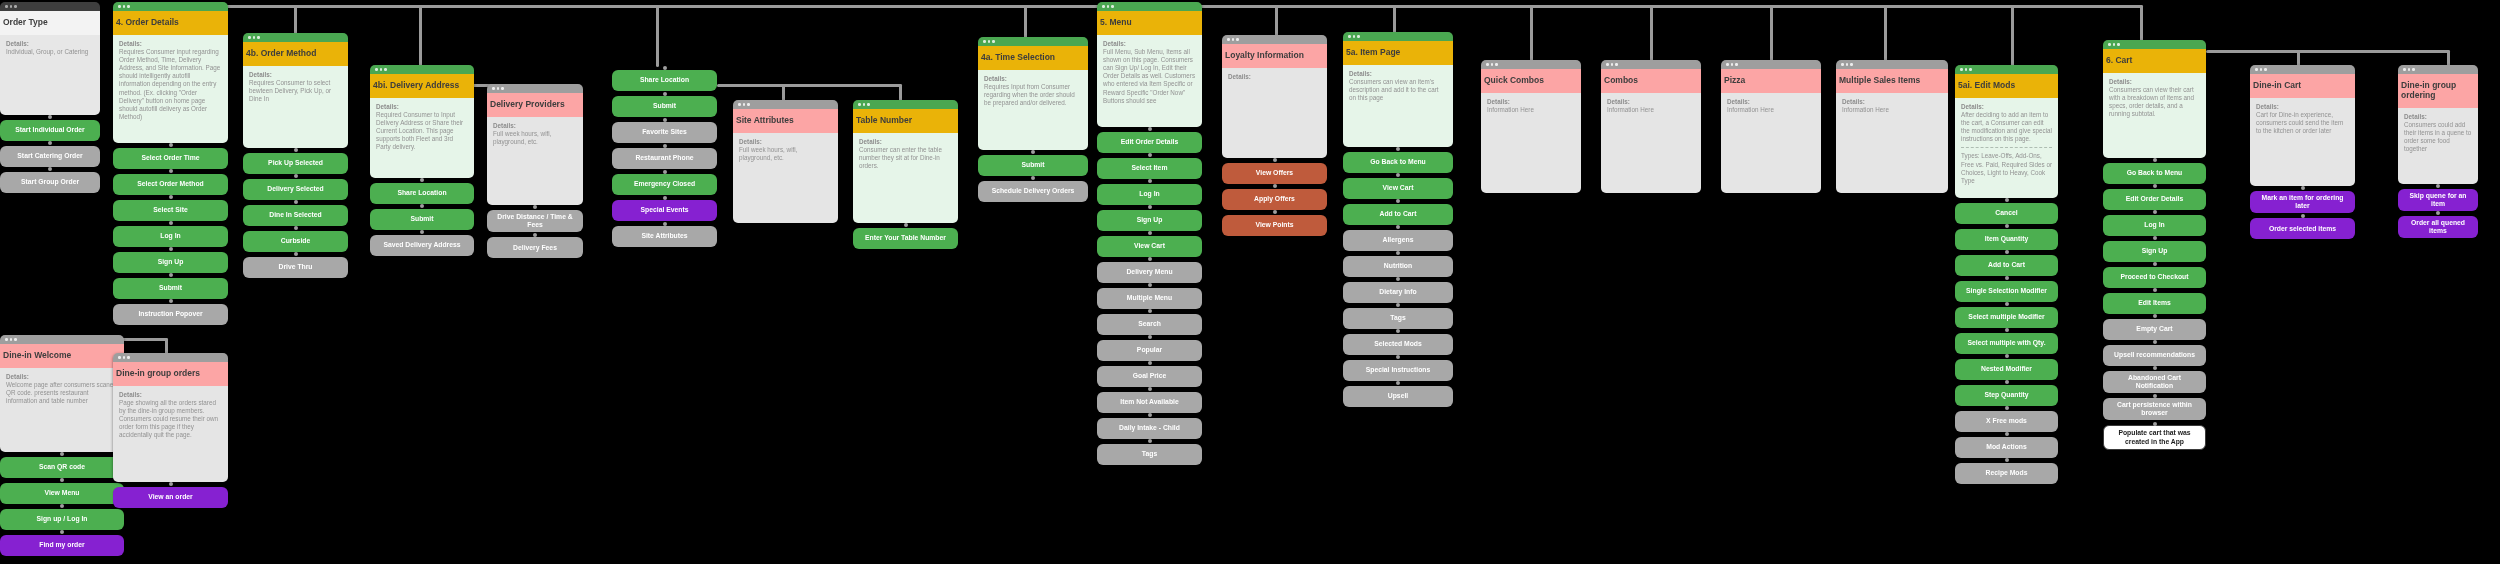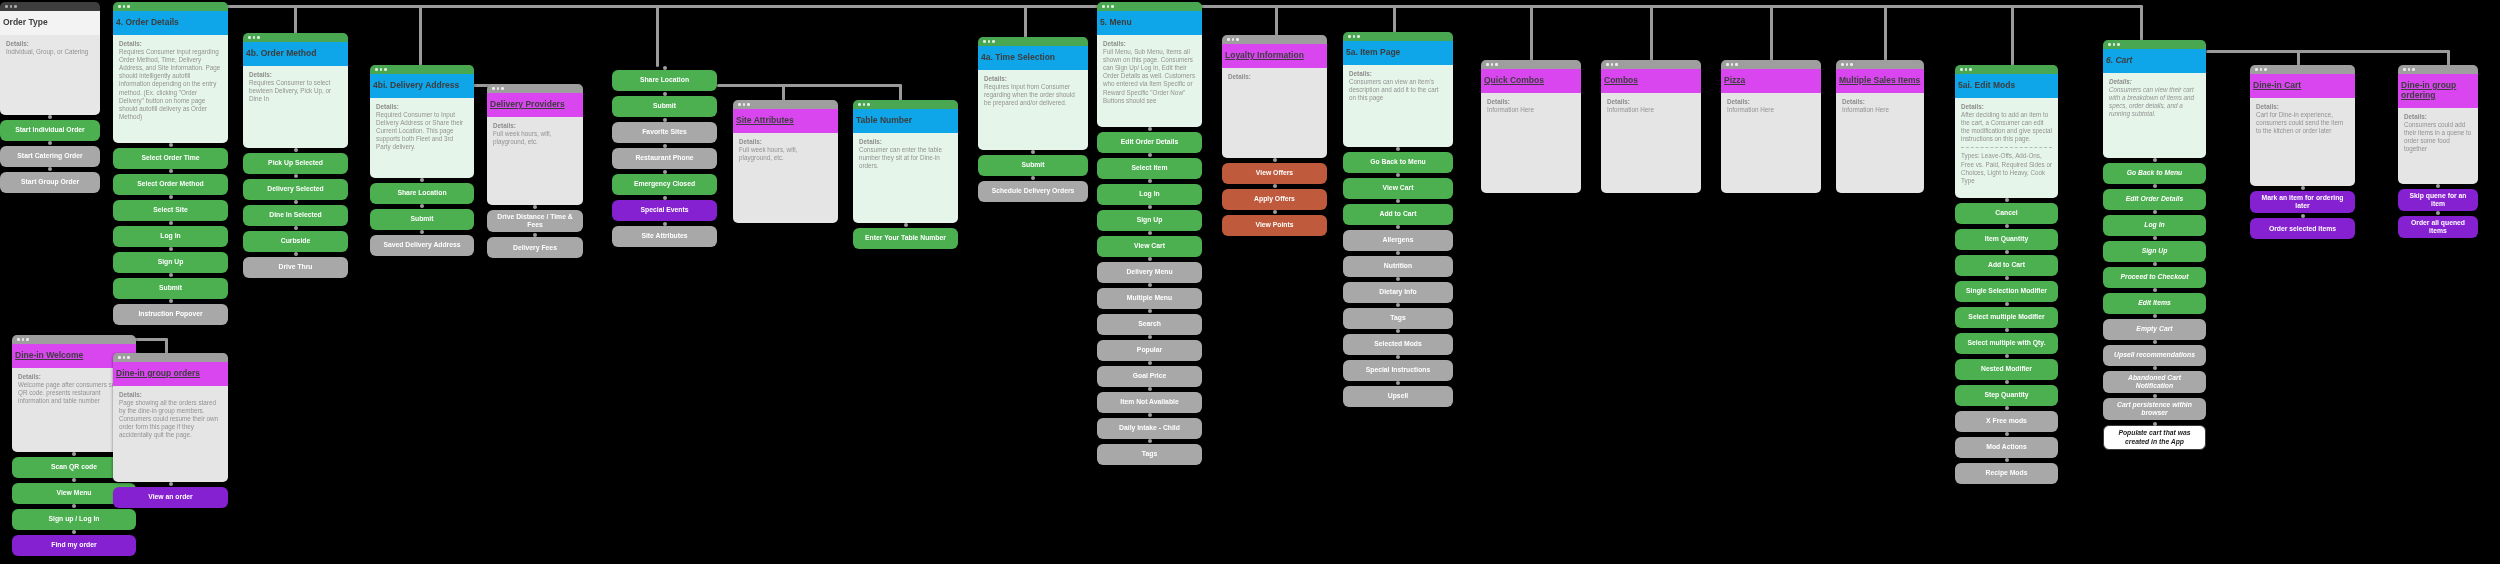--- a/index.html
+++ b/index.html
@@ -9,24 +9,24 @@
   .card{position:absolute;z-index:1;}
   .window{border-radius:5px;overflow:hidden;box-shadow:0 1px 3px rgba(0,0,0,.5);}
   .titlebar{height:9px;display:flex;align-items:center;padding-left:5px;}
   .dot{width:2.5px;height:2.5px;border-radius:50%;background:rgba(255,255,255,.8);margin-right:2px;display:inline-block;}
   .title{font-size:8.5px;font-weight:bold;color:#3d3d3d;text-align:left;padding:7px 3px;line-height:1.15;}
   .details{padding:5px 6px;box-sizing:border-box;overflow:hidden;}
   .details-label{font-size:6.3px;font-weight:bold;color:#8c8c8c;margin-bottom:1px;}
   .details-text{font-size:6.3px;color:#929292;line-height:1.3;}
   .details-divider{border-top:1px dashed #aebdb2;margin:4px 0;}
   .green .titlebar{background:#4aa751;}
-  .green .title{background:#0ea5e9;}
+  .green .title{background:#eab308;}
   .green .details{background:#e6f5e9;}
   .gray .titlebar{background:#9e9e9e;}
-  .gray .title{background:#d946ef;text-decoration:underline;}
+  .gray .title{background:#fca5a5;}
   .gray .details{background:#e5e5e5;}
   .dark .titlebar{background:#3e3e3e;}
   .dark .titlebar .dot{background:rgba(255,255,255,.55);}
   .dark .title{background:#f3f3f3;}
   .dark .details{background:#e7e7e7;}
   .buttons{display:flex;flex-direction:column;gap:5px;margin-top:5px;}
   .btn{position:relative;min-height:15px;display:flex;align-items:center;justify-content:center;
        text-align:center;padding:3px 7px;border-radius:6px;font-size:6.8px;font-weight:bold;
        color:#fff;line-height:1.2;box-shadow:0 1px 1px rgba(0,0,0,.45);cursor:pointer;}
   .btn::before{content:"";position:absolute;top:-4.5px;left:50%;transform:translateX(-50%);
@@ -101,21 +101,21 @@
       <div class="buttons">
         <div class="btn green">Select Order Time</div>
         <div class="btn green">Select Order Method</div>
         <div class="btn green">Select Site</div>
         <div class="btn green">Log In</div>
         <div class="btn green">Sign Up</div>
         <div class="btn green">Submit</div>
         <div class="btn gray">Instruction Popover</div>
       </div>
     </div>
-    <div class="card gray" style="left: 12px; top: 335px; width: 124px;">
+    <div class="card gray" style="left: 0px; top: 335px; width: 124px;">
       <div class="window">
         <div class="titlebar">
           <span class="dot"></span>
           <span class="dot"></span>
           <span class="dot"></span>
         </div>
         <div class="title">Dine-in Welcome</div>
         <div class="details" style="height: 84px;">
           <div class="details-label">Details:</div>
           <div class="details-text">Welcome page after consumers scaned QR code. presents restaurant information and table number</div>
@@ -372,21 +372,21 @@
           <span class="dot"></span>
           <span class="dot"></span>
         </div>
         <div class="title">Pizza</div>
         <div class="details" style="height: 100px;">
           <div class="details-label">Details:</div>
           <div class="details-text">Information Here</div>
         </div>
       </div>
     </div>
-    <div class="card gray" style="left: 1836px; top: 60px; width: 88px;">
+    <div class="card gray" style="left: 1836px; top: 60px; width: 112px;">
       <div class="window">
         <div class="titlebar">
           <span class="dot"></span>
           <span class="dot"></span>
           <span class="dot"></span>
         </div>
         <div class="title">Multiple Sales Items</div>
         <div class="details" style="height: 100px;">
           <div class="details-label">Details:</div>
           <div class="details-text">Information Here</div>
@@ -415,21 +415,21 @@
         <div class="btn green">Single Selection Modifier</div>
         <div class="btn green">Select multiple Modifier</div>
         <div class="btn green">Select multiple with Qty.</div>
         <div class="btn green">Nested Modifier</div>
         <div class="btn green">Step Quantity</div>
         <div class="btn gray">X Free mods</div>
         <div class="btn gray">Mod Actions</div>
         <div class="btn gray">Recipe Mods</div>
       </div>
     </div>
-    <div class="card green" style="left: 2103px; top: 40px; width: 103px; font-style: italic;">
+    <div class="card green" style="left: 2103px; top: 40px; width: 103px;">
       <div class="window">
         <div class="titlebar">
           <span class="dot"></span>
           <span class="dot"></span>
           <span class="dot"></span>
         </div>
         <div class="title">6. Cart</div>
         <div class="details" style="height: 85px;">
           <div class="details-label">Details:</div>
           <div class="details-text">Consumers can view their cart with a breakdown of items and specs, order details, and a running subtotal.</div>

